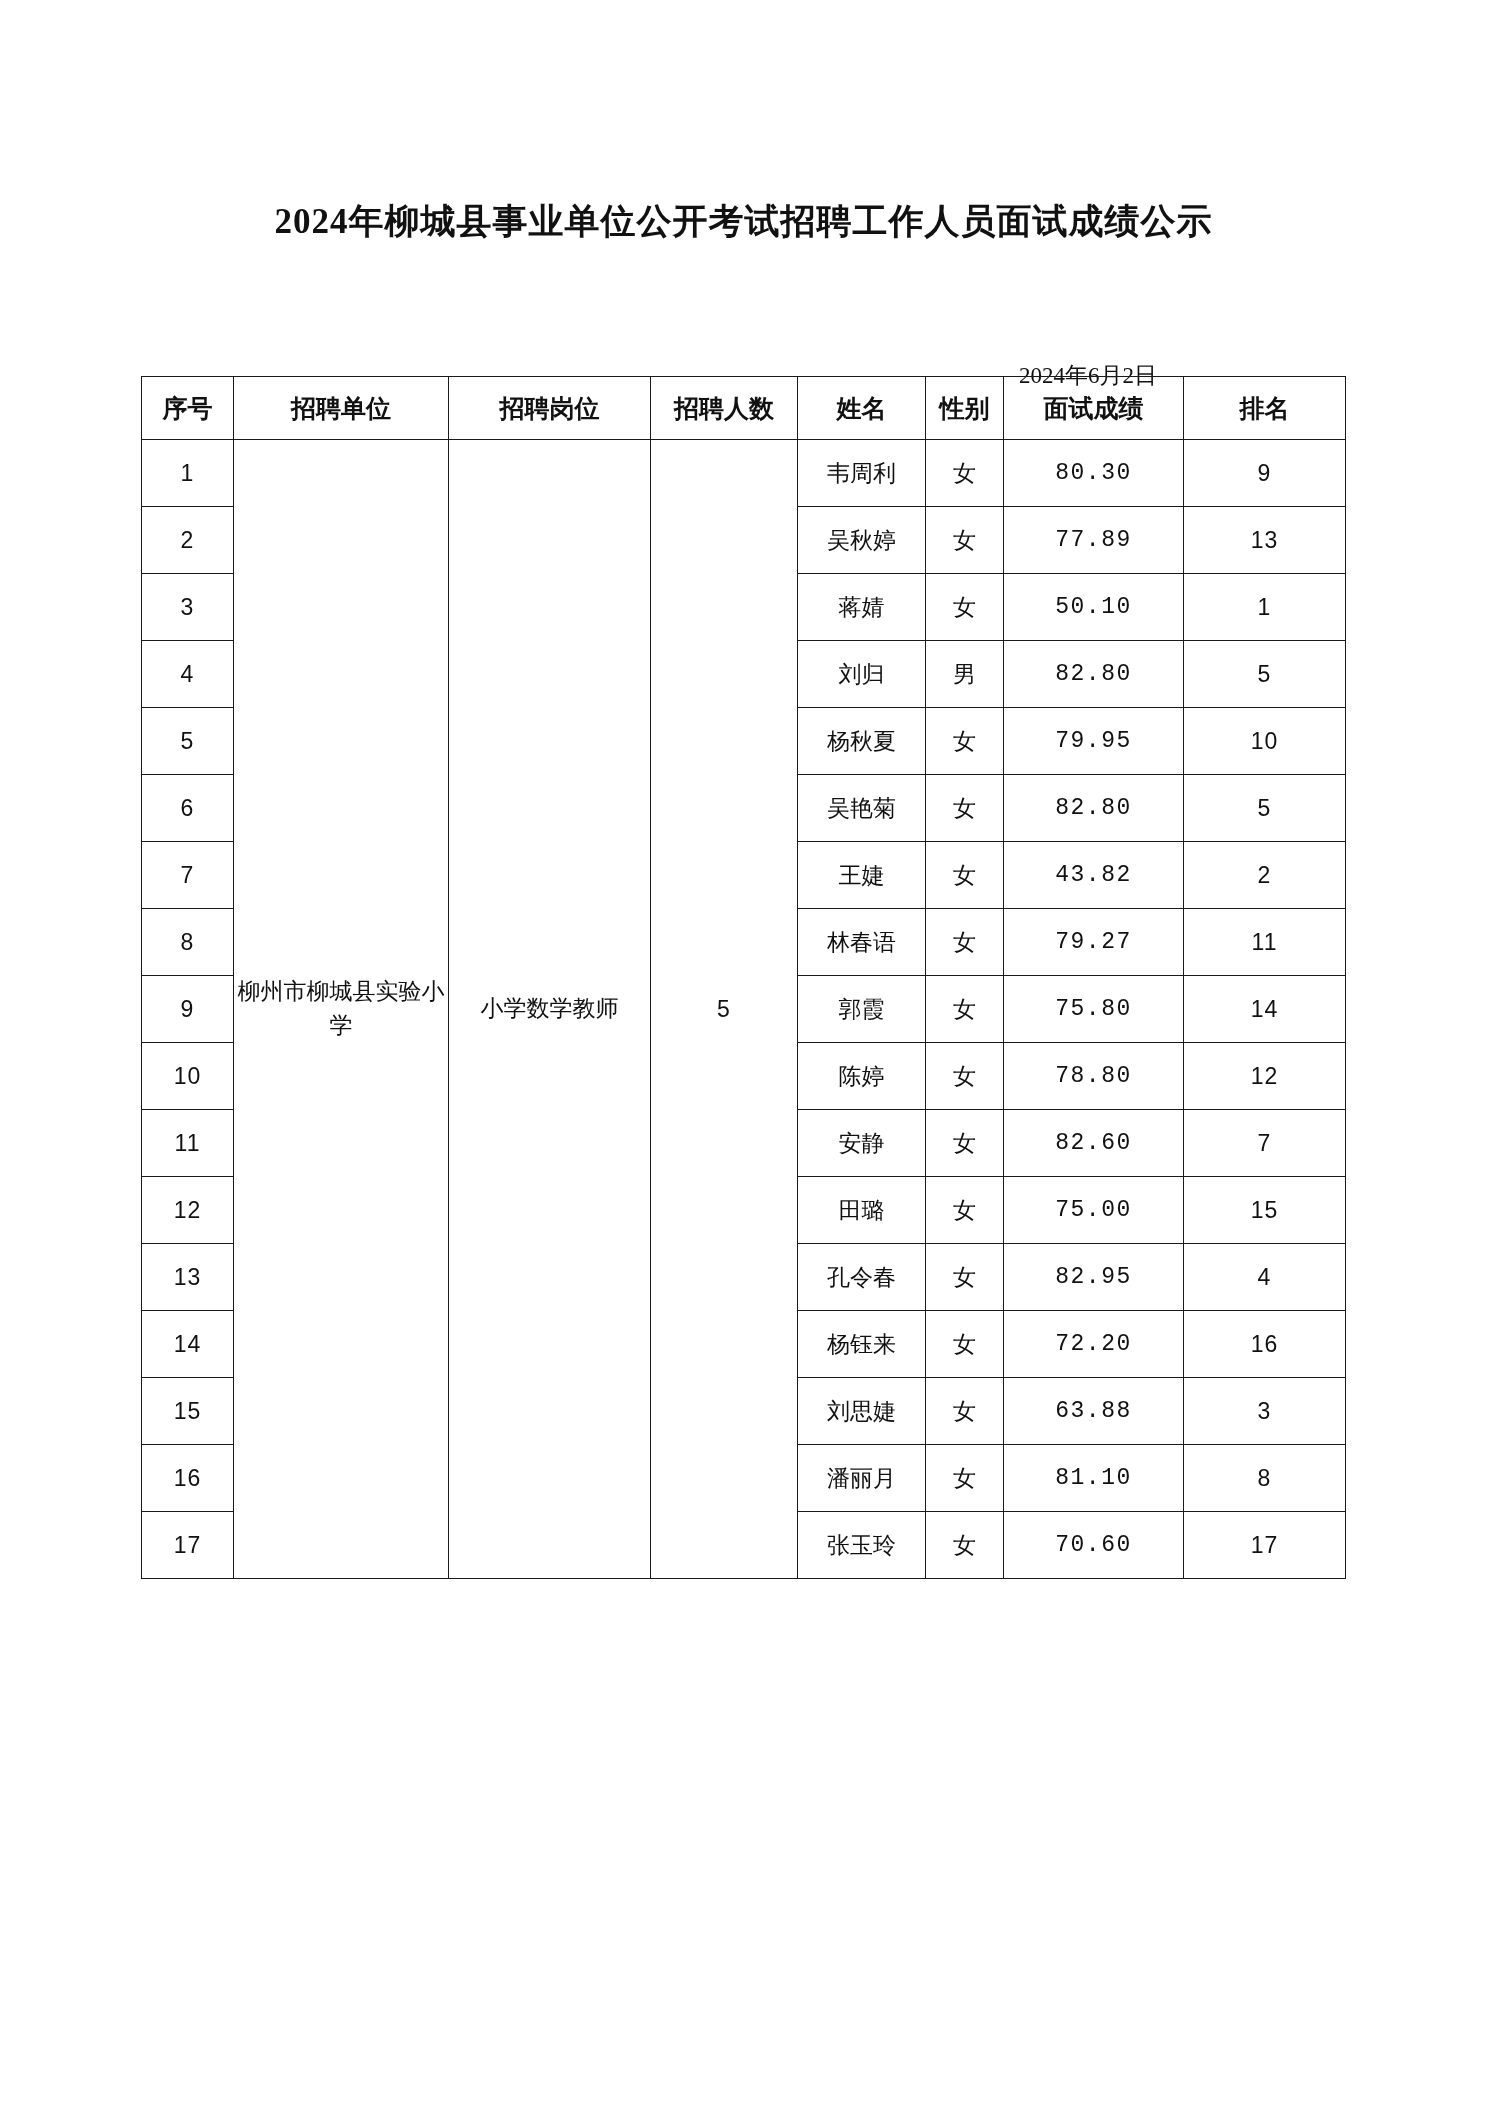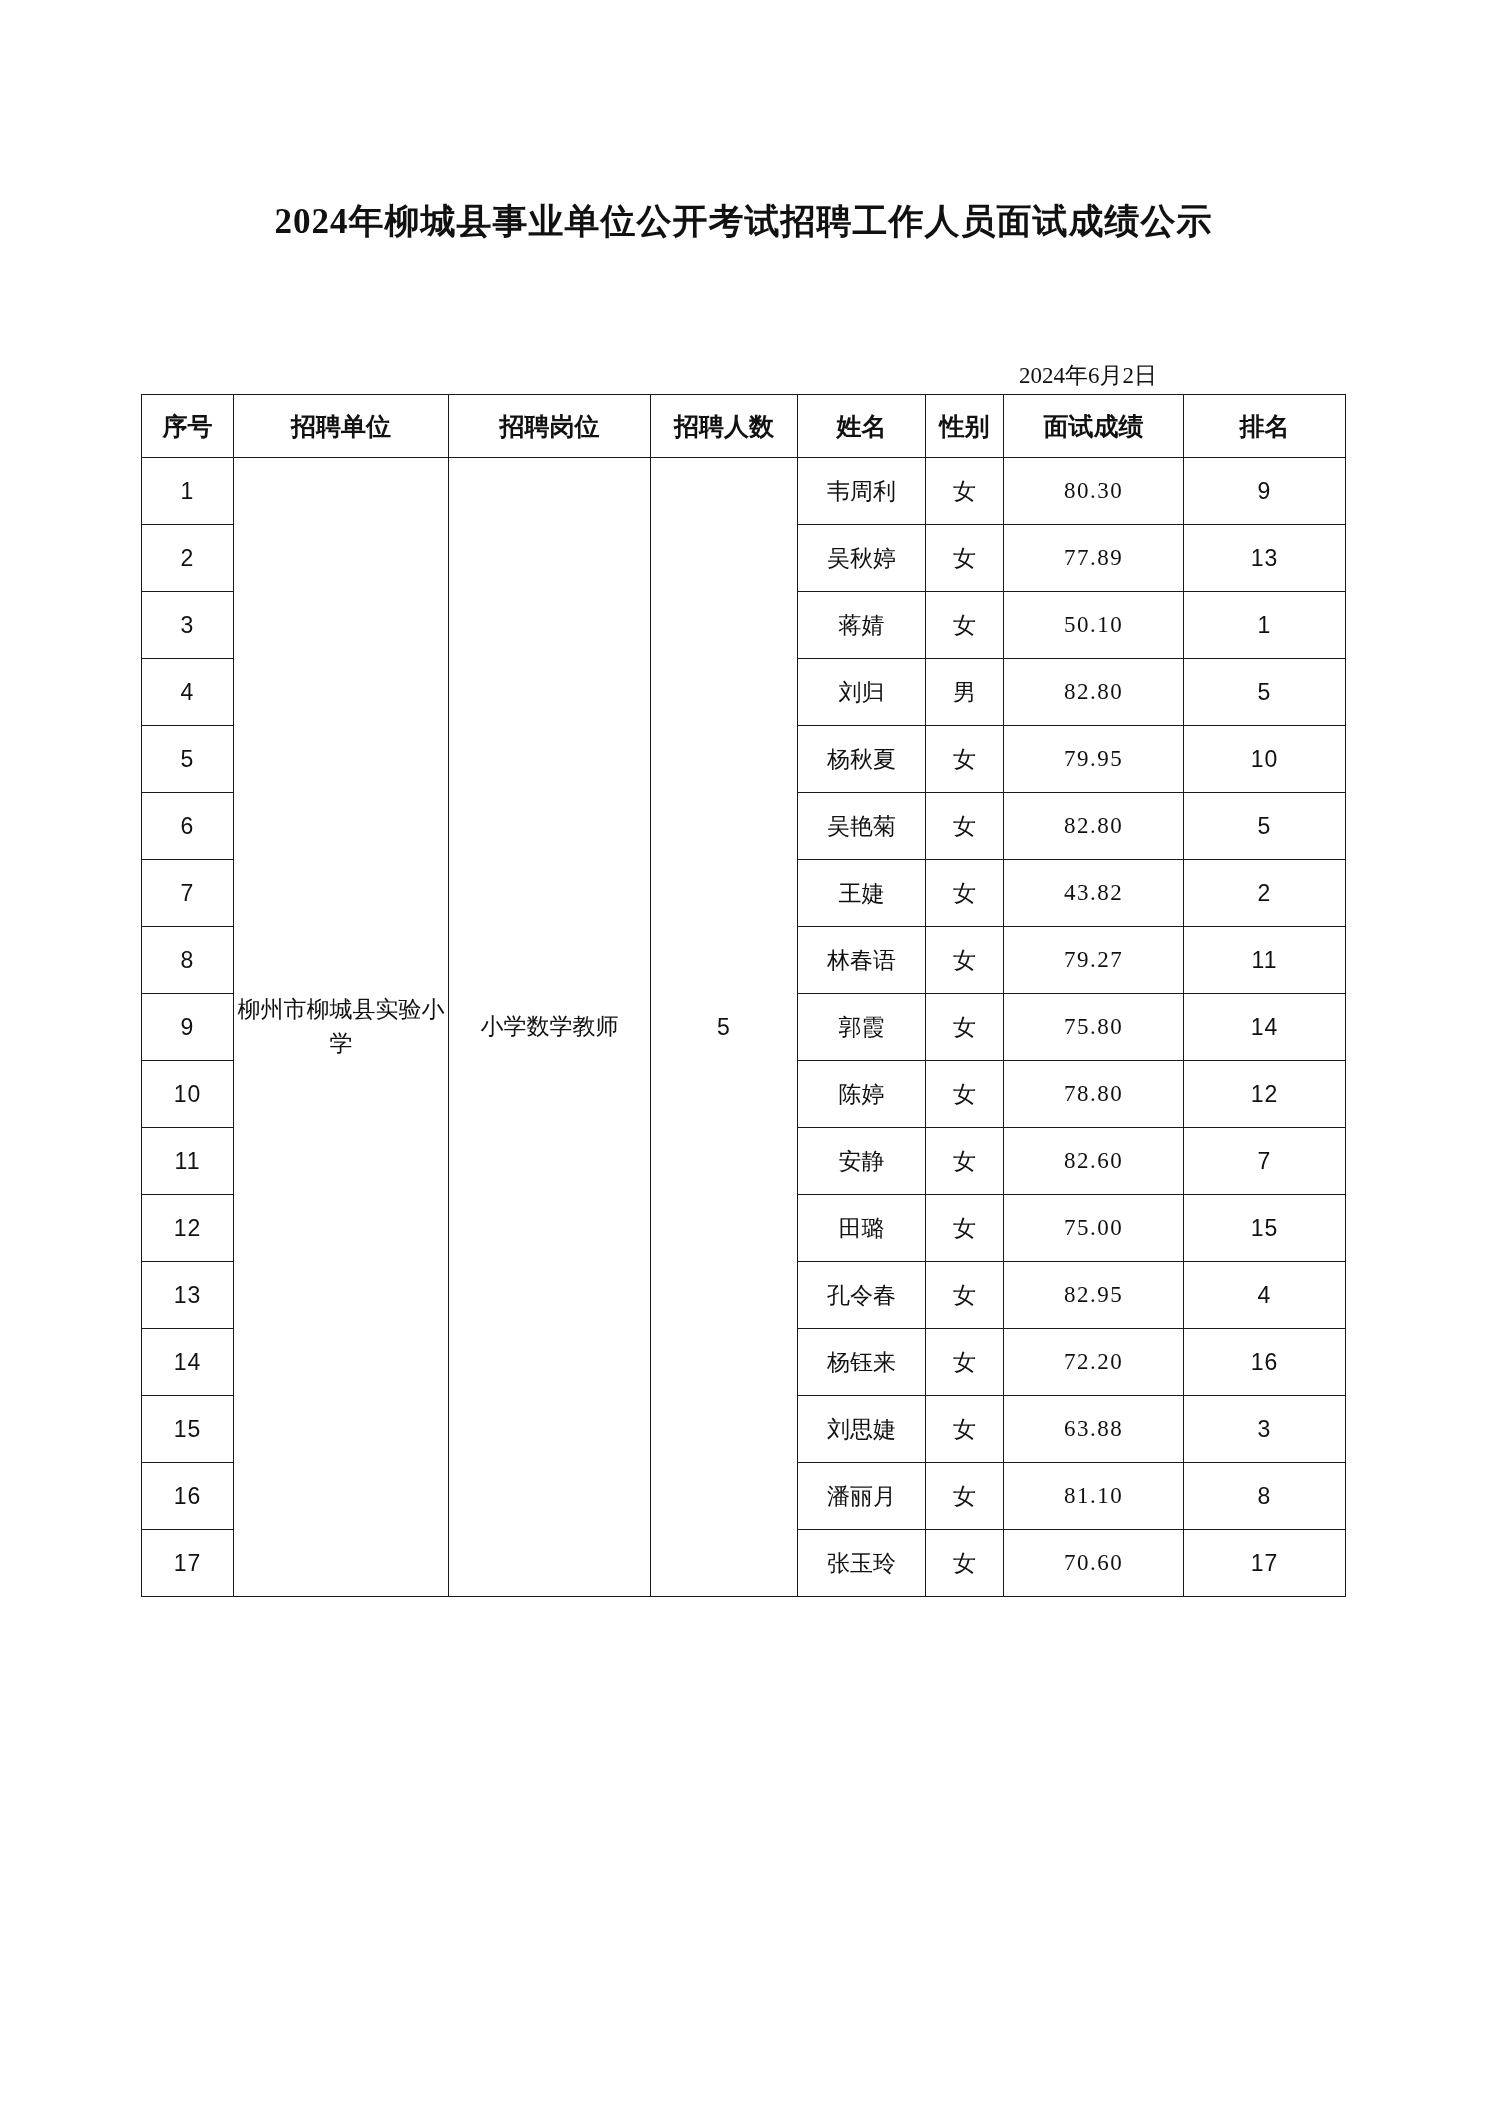--- a/index.html
+++ b/index.html
@@ -43,21 +43,21 @@
   .doc-date {
     position: absolute;
     right: 200px;
     top: 360px;
     font-size: 23px;
     font-family: Liberation Serif, serif;
   }
   table.grid {
     position: absolute;
     left: 141px;
-    top: 394px;
+    top: 376px;
     width: 1204px;
     border-collapse: collapse;
     table-layout: fixed;
   }
   table.grid td, table.grid th {
     border: 1.6px solid #1a1a1a;
     text-align: center;
     vertical-align: middle;
     font-size: 23px;
     font-weight: normal;
@@ -81,21 +81,21 @@
     font-size: 23px;
     line-height: 1.5;
     padding: 0 16px;
   }
   .num {
     font-family: "Liberation Sans", sans-serif;
     font-size: 23px;
     letter-spacing: 1px;
   }
   .score {
-    font-family: Liberation Serif, serif;
+    font-family: Liberation Mono, monospace;
     font-size: 23px;
     letter-spacing: 1.5px;
   }
 </style>
 </head>
 <body>
 
 <div class="page">
 
   <div class="doc-title">2024年柳城县事业单位公开考试招聘工作人员面试成绩公示</div>

